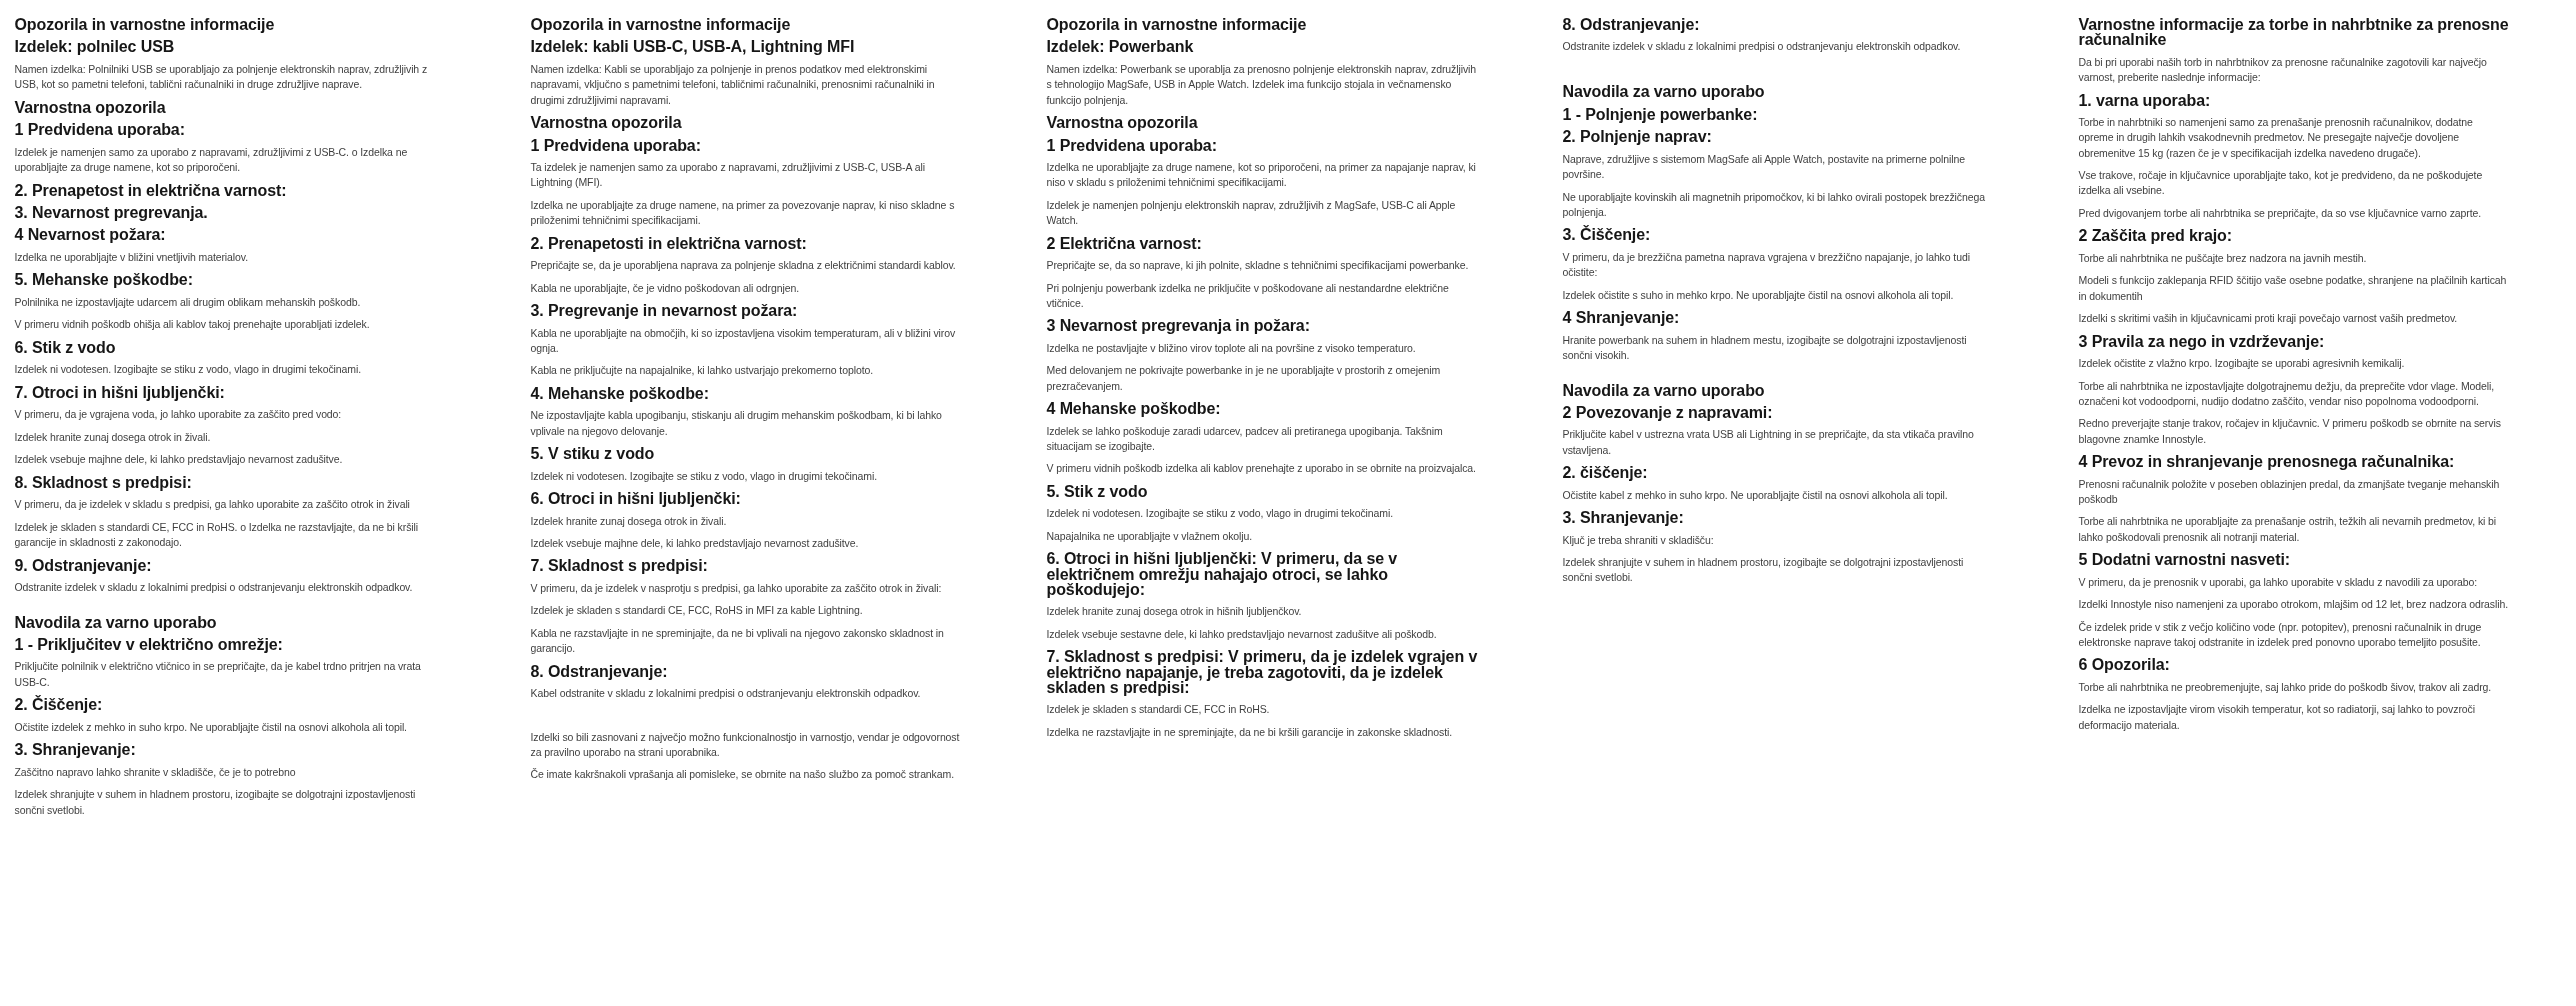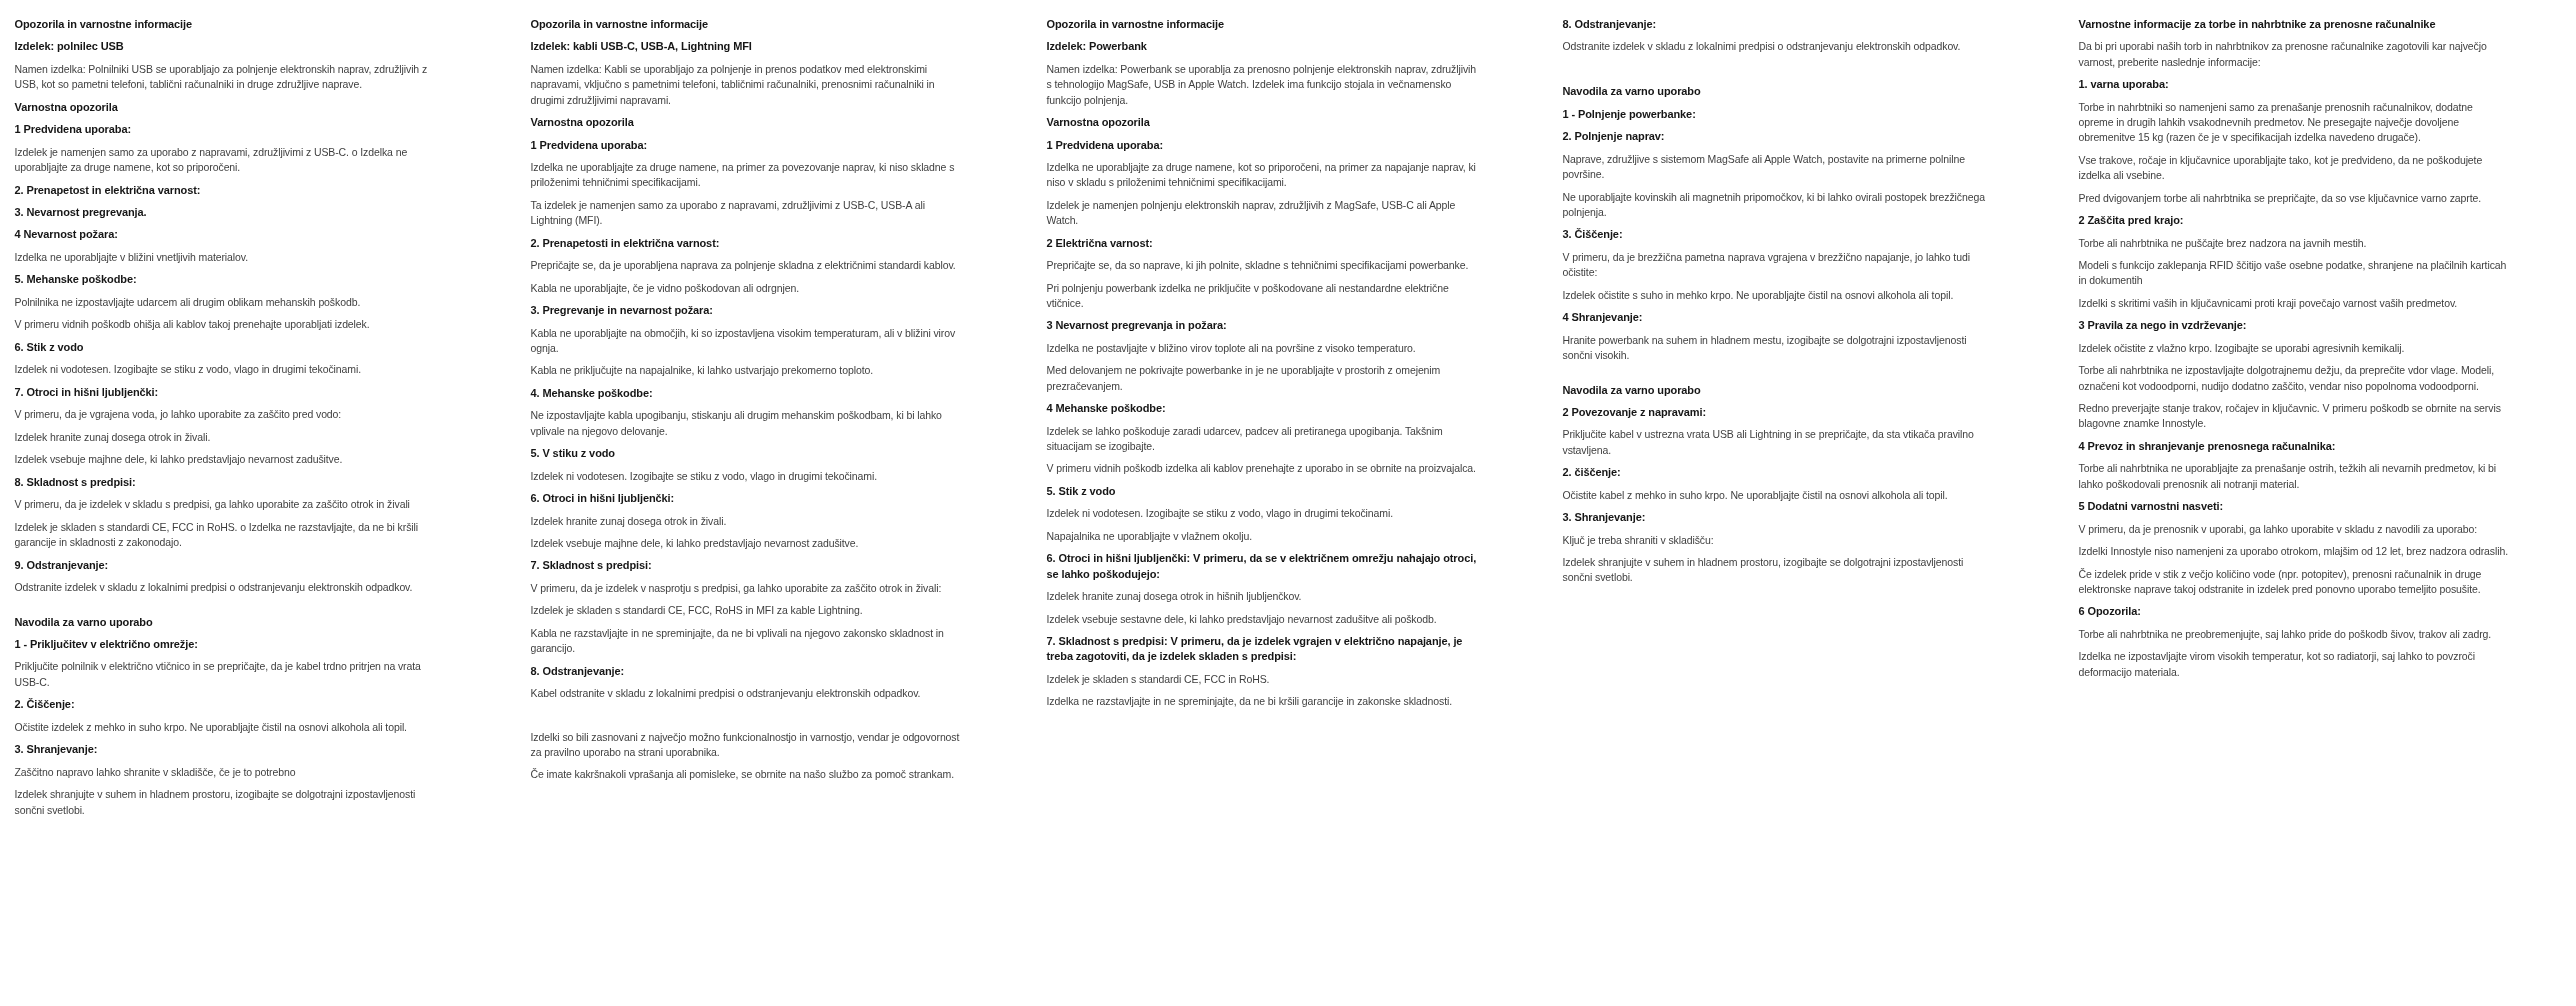--- a/index.html
+++ b/index.html
@@ -17,21 +17,21 @@
     align-items: flex-start;
     padding: 17px 0 0 14.5px;
     gap: 85px;
     font-family: "Liberation Sans", sans-serif;
   }
   .col {
     flex: 0 0 431px;
     width: 431px;
   }
   .hd {
-    font-size: 11px;
+    font-size: 16px;
     line-height: 15.3px;
     font-weight: 700;
     color: #161616;
     margin: 0 0 7.2px 0;
     letter-spacing: -0.1px;
   }
   .para {
     font-size: 10.5px;
     line-height: 15.3px;
     font-weight: 400;
@@ -79,22 +79,22 @@
       <h3 class="hd">3. Shranjevanje:</h3>
       <p class="para">Zaščitno napravo lahko shranite v skladišče, če je to potrebno</p>
       <p class="para">Izdelek shranjujte v suhem in hladnem prostoru, izogibajte se dolgotrajni izpostavljenosti sončni svetlobi.</p>
     </section>
     <section class="col">
       <h3 class="hd">Opozorila in varnostne informacije</h3>
       <h3 class="hd">Izdelek: kabli USB-C, USB-A, Lightning MFI</h3>
       <p class="para">Namen izdelka: Kabli se uporabljajo za polnjenje in prenos podatkov med elektronskimi napravami, vključno s pametnimi telefoni, tabličnimi računalniki, prenosnimi računalniki in drugimi združljivimi napravami.</p>
       <h3 class="hd">Varnostna opozorila</h3>
       <h3 class="hd">1 Predvidena uporaba:</h3>
+      <p class="para">Ta izdelek je namenjen samo za uporabo z napravami, združljivimi z USB-C, USB-A ali Lightning (MFI).</p>
       <p class="para">Izdelka ne uporabljajte za druge namene, na primer za povezovanje naprav, ki niso skladne s priloženimi tehničnimi specifikacijami.</p>
-      <p class="para">Ta izdelek je namenjen samo za uporabo z napravami, združljivimi z USB-C, USB-A ali Lightning (MFI).</p>
       <h3 class="hd">2. Prenapetosti in električna varnost:</h3>
       <p class="para">Prepričajte se, da je uporabljena naprava za polnjenje skladna z električnimi standardi kablov.</p>
       <p class="para">Kabla ne uporabljajte, če je vidno poškodovan ali odrgnjen.</p>
       <h3 class="hd">3. Pregrevanje in nevarnost požara:</h3>
       <p class="para">Kabla ne uporabljajte na območjih, ki so izpostavljena visokim temperaturam, ali v bližini virov ognja.</p>
       <p class="para">Kabla ne priključujte na napajalnike, ki lahko ustvarjajo prekomerno toploto.</p>
       <h3 class="hd">4. Mehanske poškodbe:</h3>
       <p class="para">Ne izpostavljajte kabla upogibanju, stiskanju ali drugim mehanskim poškodbam, ki bi lahko vplivale na njegovo delovanje.</p>
       <h3 class="hd">5. V stiku z vodo</h3>
       <p class="para">Izdelek ni vodotesen. Izogibajte se stiku z vodo, vlago in drugimi tekočinami.</p>
@@ -171,20 +171,21 @@
       <p class="para">Pred dvigovanjem torbe ali nahrbtnika se prepričajte, da so vse ključavnice varno zaprte.</p>
       <h3 class="hd">2 Zaščita pred krajo:</h3>
       <p class="para">Torbe ali nahrbtnika ne puščajte brez nadzora na javnih mestih.</p>
       <p class="para">Modeli s funkcijo zaklepanja RFID ščitijo vaše osebne podatke, shranjene na plačilnih karticah in dokumentih</p>
       <p class="para">Izdelki s skritimi vaših in ključavnicami proti kraji povečajo varnost vaših predmetov.</p>
       <h3 class="hd">3 Pravila za nego in vzdrževanje:</h3>
       <p class="para">Izdelek očistite z vlažno krpo. Izogibajte se uporabi agresivnih kemikalij.</p>
       <p class="para">Torbe ali nahrbtnika ne izpostavljajte dolgotrajnemu dežju, da preprečite vdor vlage. Modeli, označeni kot vodoodporni, nudijo dodatno zaščito, vendar niso popolnoma vodoodporni.</p>
       <p class="para">Redno preverjajte stanje trakov, ročajev in ključavnic. V primeru poškodb se obrnite na servis blagovne znamke Innostyle.</p>
       <h3 class="hd">4 Prevoz in shranjevanje prenosnega računalnika:</h3>
+      <p class="para">Prenosni računalnik položite v poseben oblazinjen predal, da zmanjšate tveganje mehanskih poškodb</p>
       <p class="para">Torbe ali nahrbtnika ne uporabljajte za prenašanje ostrih, težkih ali nevarnih predmetov, ki bi lahko poškodovali prenosnik ali notranji material.</p>
       <h3 class="hd">5 Dodatni varnostni nasveti:</h3>
       <p class="para">V primeru, da je prenosnik v uporabi, ga lahko uporabite v skladu z navodili za uporabo:</p>
       <p class="para">Izdelki Innostyle niso namenjeni za uporabo otrokom, mlajšim od 12 let, brez nadzora odraslih.</p>
       <p class="para">Če izdelek pride v stik z večjo količino vode (npr. potopitev), prenosni računalnik in druge elektronske naprave takoj odstranite in izdelek pred ponovno uporabo temeljito posušite.</p>
       <h3 class="hd">6 Opozorila:</h3>
       <p class="para">Torbe ali nahrbtnika ne preobremenjujte, saj lahko pride do poškodb šivov, trakov ali zadrg.</p>
       <p class="para">Izdelka ne izpostavljajte virom visokih temperatur, kot so radiatorji, saj lahko to povzroči deformacijo materiala.</p>
     </section>
   </main>

